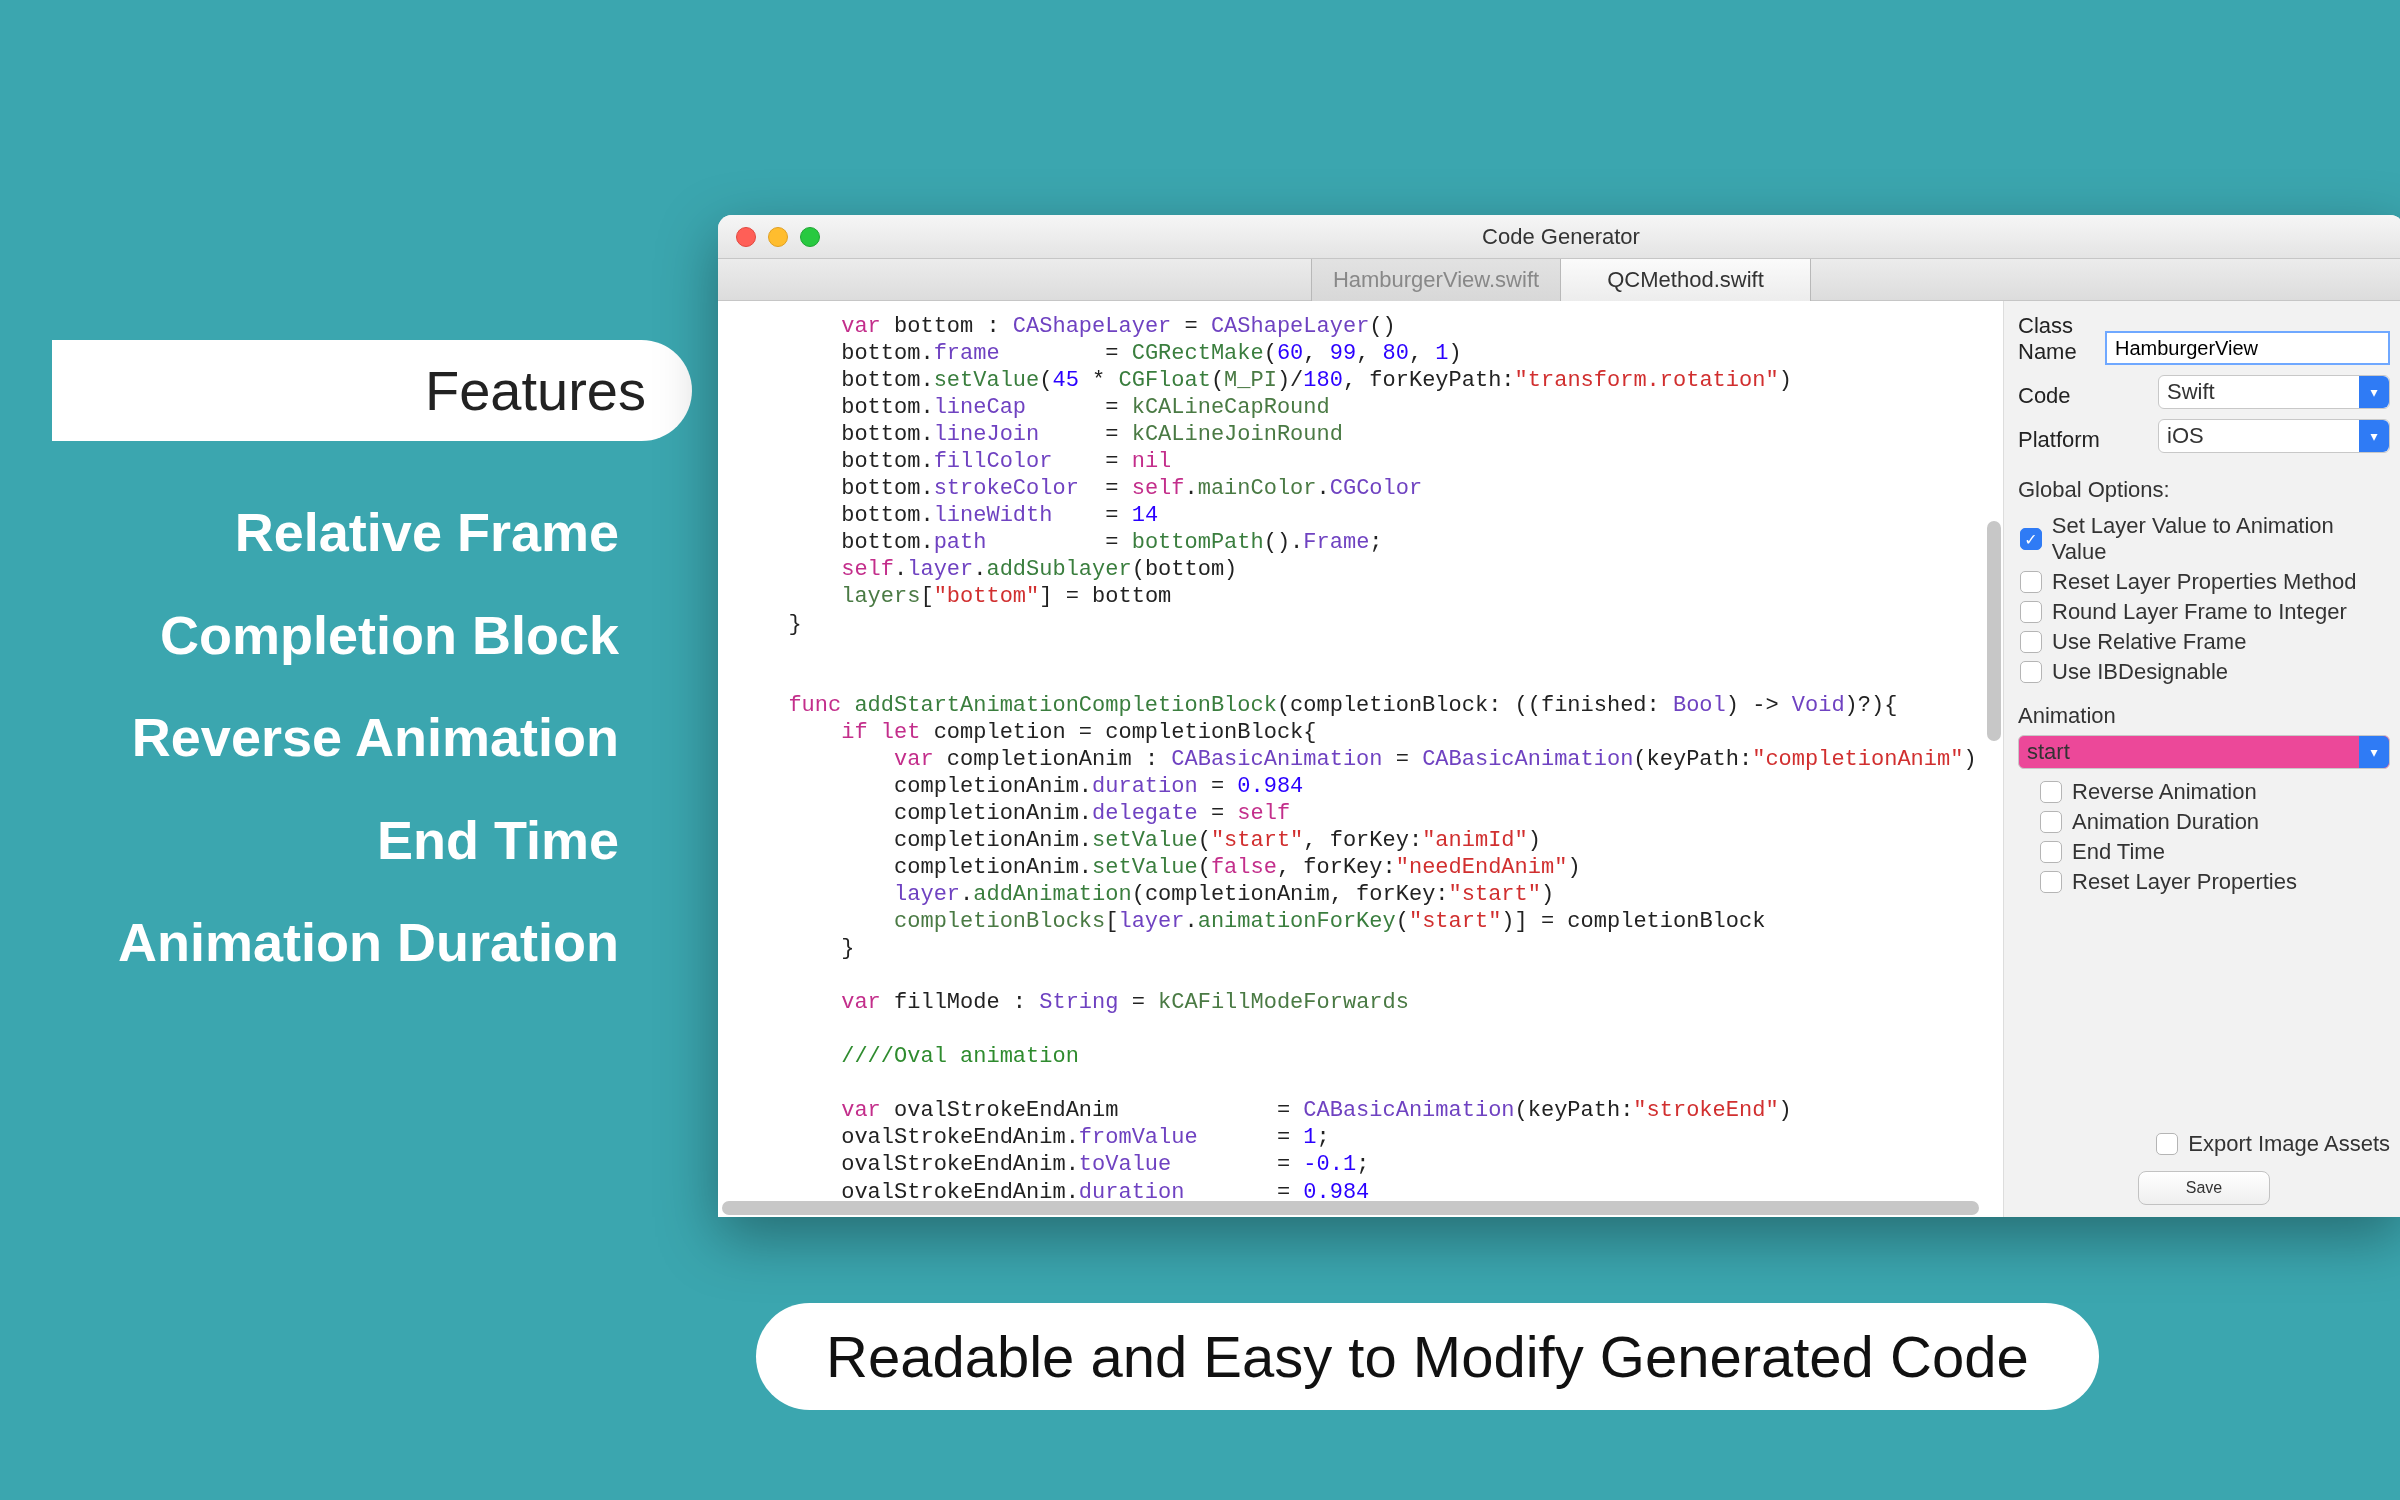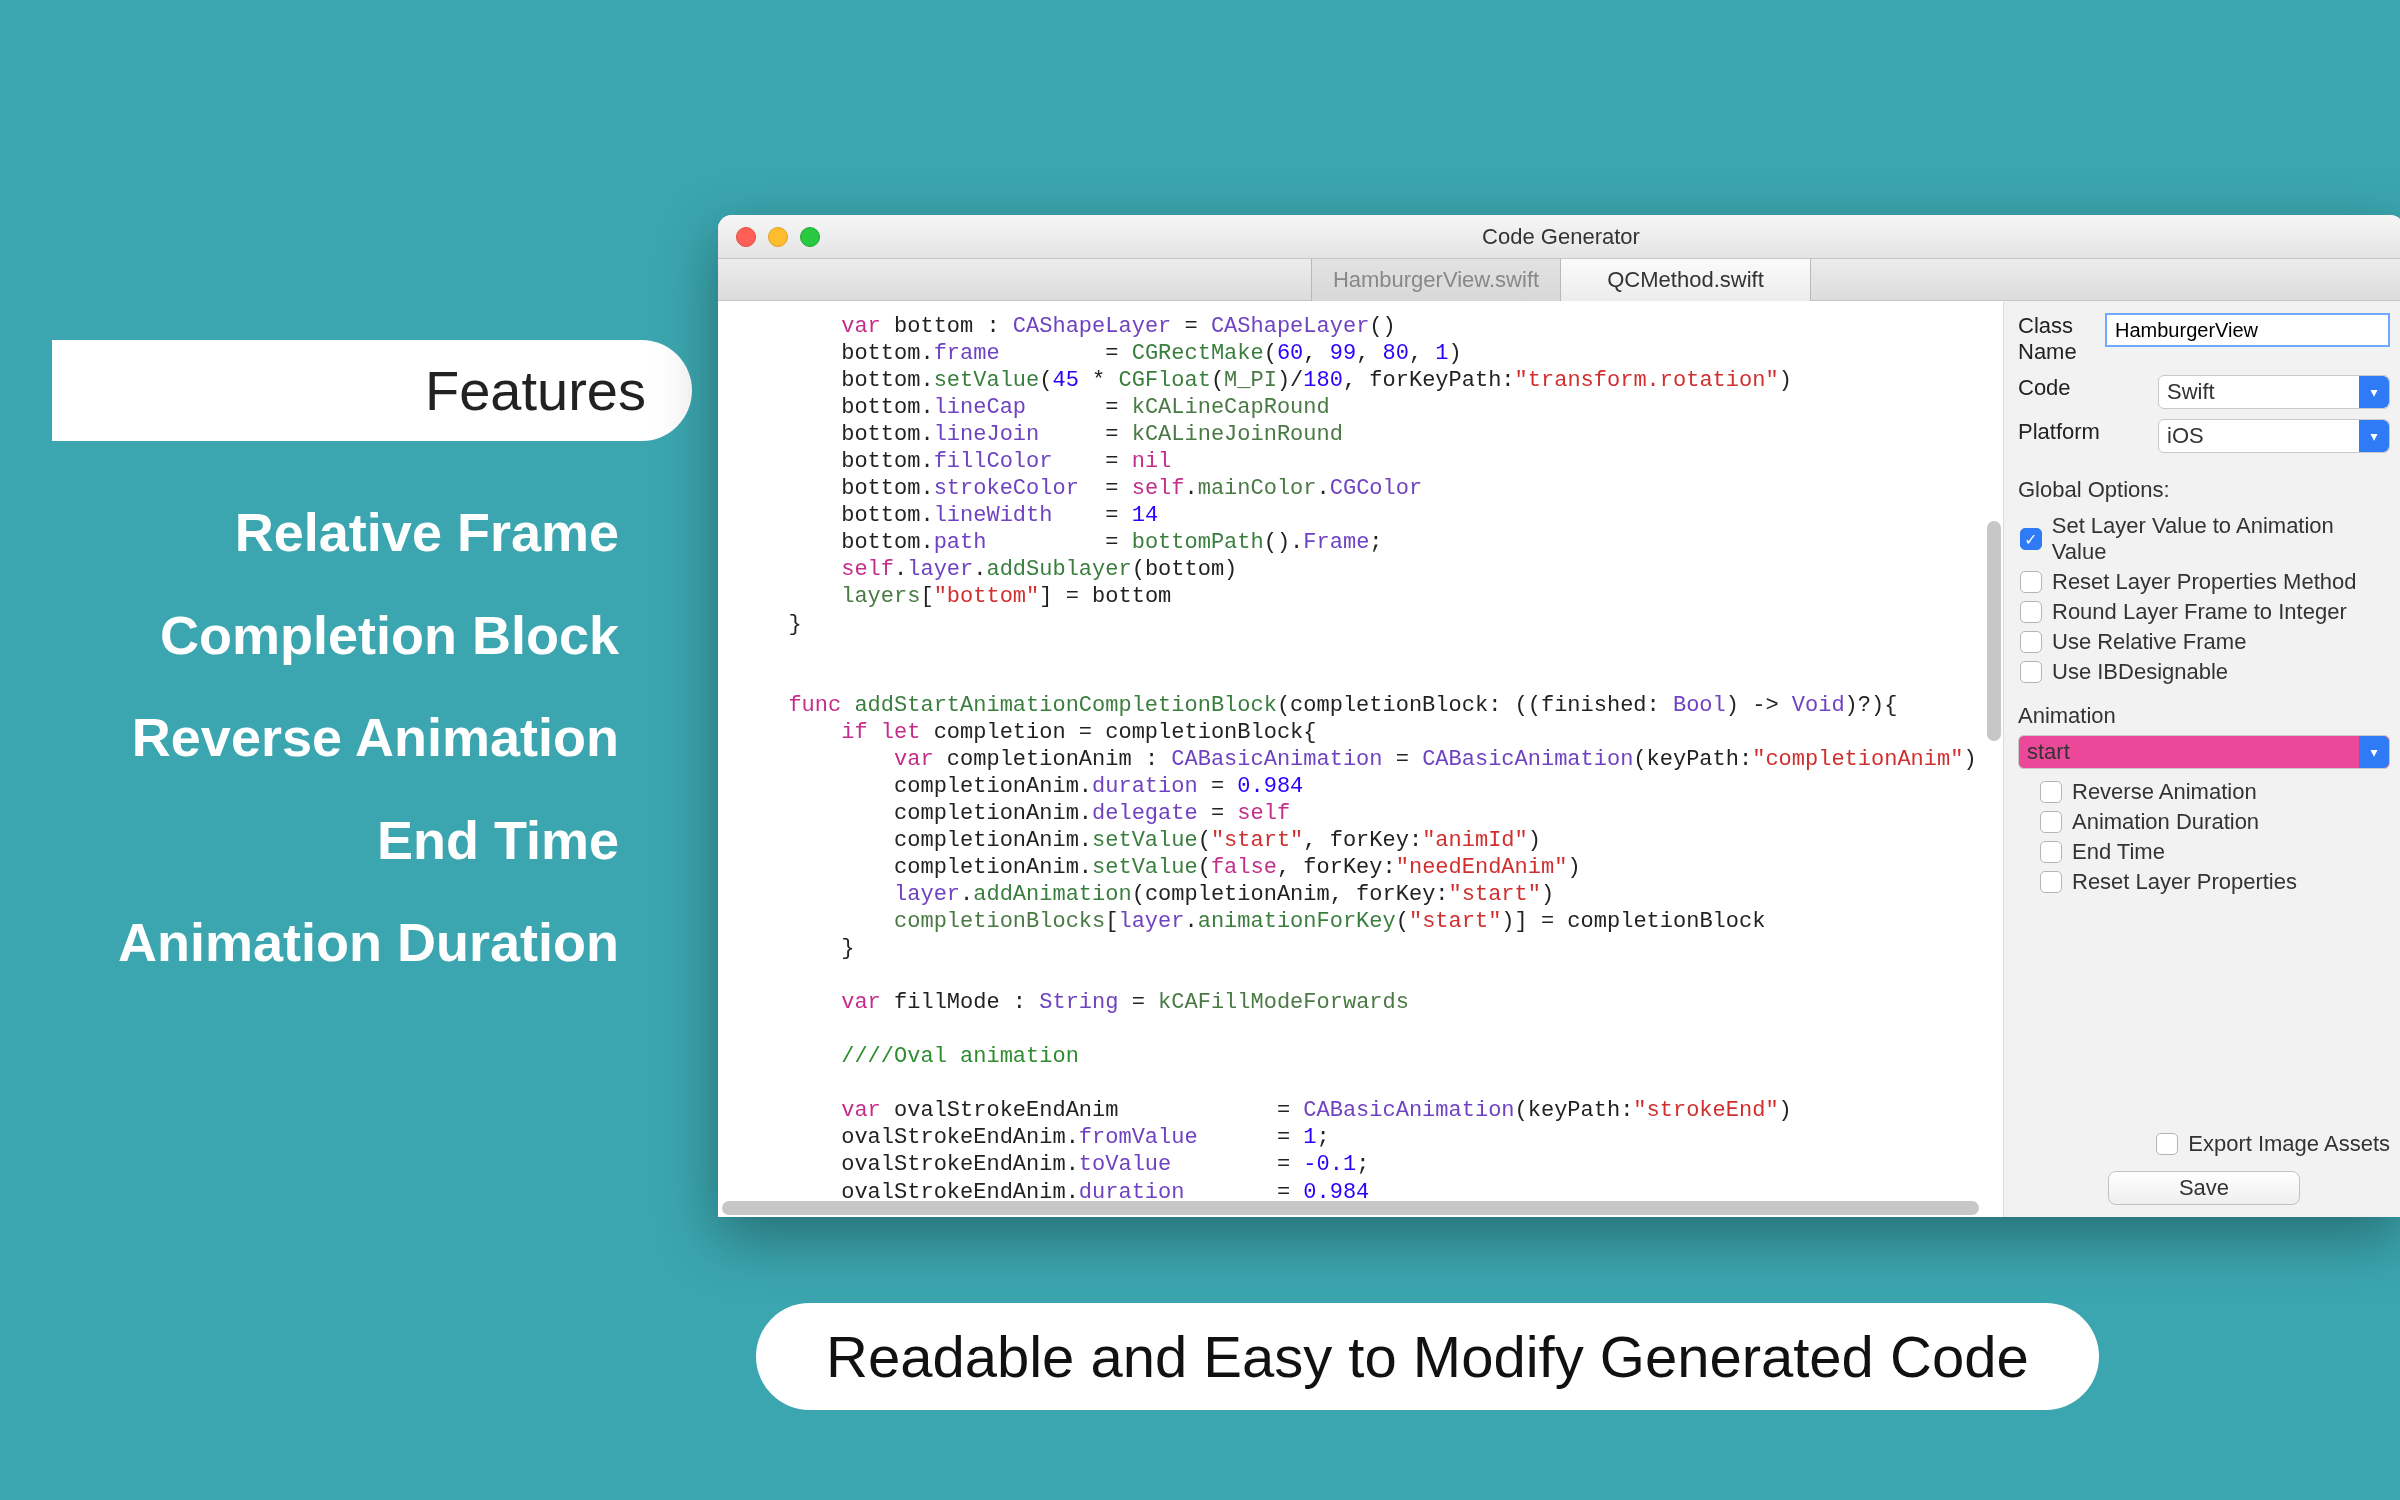--- a/index.html
+++ b/index.html
@@ -152,21 +152,21 @@
   }
 
   
   .side {
     width: 400px;
     background:#f2f2f2;
     padding: 12px 14px;
     font-size:22px;
     display:flex; flex-direction:column;
   }
-  .row { display:flex; align-items:flex-start; margin-bottom:10px; }
+  .row { display:flex; align-items:flex-end; margin-bottom:10px; }
   .row label{ width:140px; color:#222;}
   .row input[type=text]{
     flex:1; height:34px; padding:4px 8px;
     border:2px solid #6fa8ff; border-radius:0;
     background:#fff; font-size:20px;
   }
   .select {
     flex:1; height:34px; display:flex; align-items:center;
     border:1px solid #c8c8c8; border-radius:6px;
     background:#fff; padding:0 8px; position:relative;
@@ -190,24 +190,24 @@
   }
   .anim-select .arrow{
     position:absolute;right:0;top:0;bottom:0;width:30px;
     background:#2f7bf5;border-top-right-radius:6px;border-bottom-right-radius:6px;
     display:flex;align-items:center;justify-content:center;color:#fff;font-size:14px;
   }
   .sub-checks{padding-left:20px;}
   .side-spacer{flex:1;}
   .export-row{display:flex;align-items:center;justify-content:flex-end;gap:10px;margin-bottom:10px;}
   .save-btn{
-    width: 192px; height:34px;
+    width: 132px; height:34px;
     border:1px solid #c2c2c2;border-radius:8px;
     background:linear-gradient(#ffffff,#efefef);
-    font-size:22px; text-align:center; line-height:32px;
+    font-size:16px; text-align:center; line-height:32px;
     align-self:center;
   }
 </style>
 </head>
 <body>
 
 <div class="features-wrap">
   <div class="features-header">Features</div>
   <div class="features-list">
     <div>Relative Frame</div>

